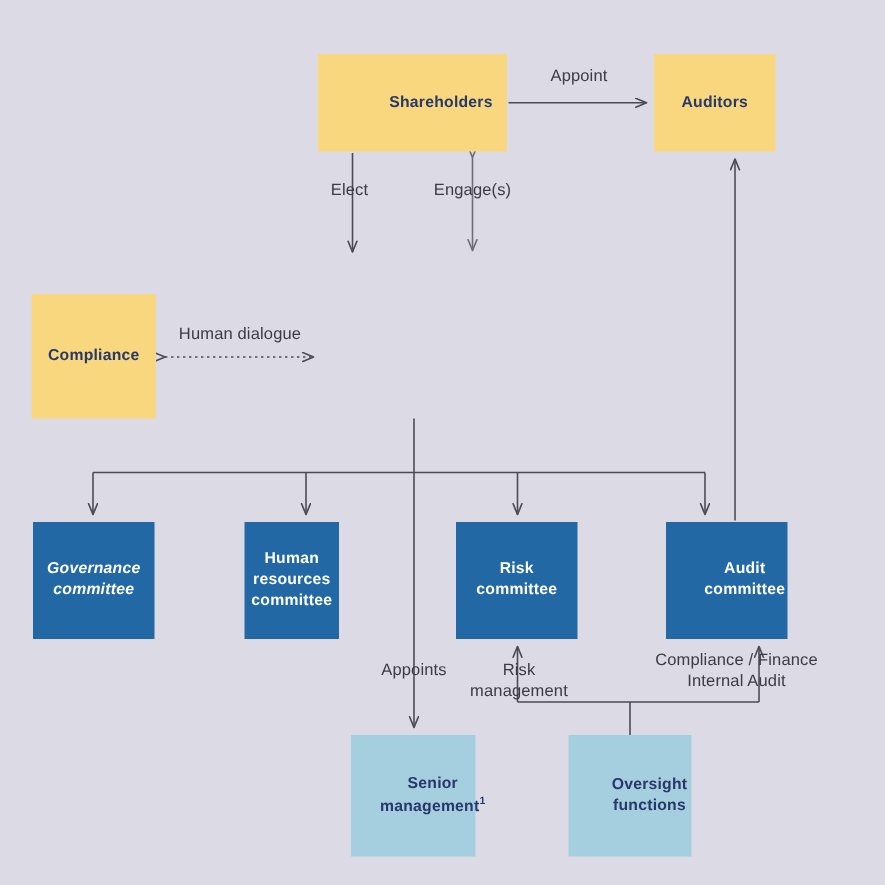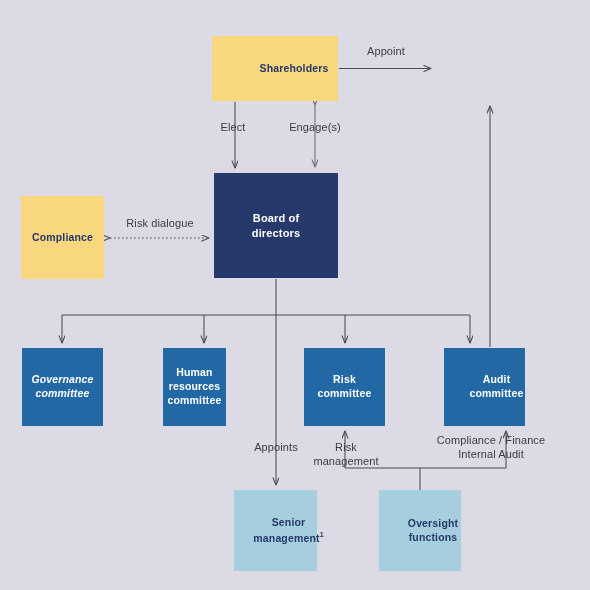--- a/index.html
+++ b/index.html
@@ -100,29 +100,28 @@
 
       <line x1="420" y1="468" x2="506" y2="468"></line>
       <line x1="506" y1="468" x2="506" y2="431" marker-end="url(#ah)"></line>
     </g>
   </svg>
 
   <div class="node node-yellow" style="left:212px; top:36px; width:126px; height:65px;padding-left:40px;">
     <span>Shareholders</span>
   </div>
 
+  <div class="node node-yellow" style="left:436px; top:36px; width:81px; height:65px;">
+    <span>Auditors</span>
+  </div>
 
   <div class="node node-yellow" style="left:21px; top:196px; width:83px; height:83px;">
     <span>Compliance</span>
   </div>
 
-  <div class="node node-navy" style="left:214px; top:173px; width:124px; height:105px; font-size:11px;">
-    <span style="white-space:pre-line;">Board of
-directors</span>
-  </div>
 
   <div class="node node-blue" style="left:22px; top:348px; width:81px; height:78px;">
     <span style="white-space:pre-line;font-style:italic;">Governance
 committee</span>
   </div>
 
   <div class="node node-blue" style="left:163px; top:348px; width:63px; height:78px;">
     <span style="white-space:pre-line;">Human
 resources
 committee</span>
@@ -147,21 +146,21 @@
     <span style="white-space:pre-line;">Oversight
 functions</span>
   </div>
 
   <div class="edge-label" style="left:344px; top:44px; width:84px;">Appoint</div>
 
   <div class="edge-label" style="left:212px; top:120px; width:42px;">Elect</div>
 
   <div class="edge-label" style="left:280px; top:120px; width:70px;">Engage(s)</div>
 
-  <div class="edge-label" style="left:112px; top:216px; width:96px;">Risk dialogue</div>
+  <div class="edge-label" style="left:112px; top:216px; width:96px;">Human dialogue</div>
 
   <div class="edge-label" style="left:244px; top:440px; width:64px;">Appoints</div>
 
   <div class="edge-label" style="left:306px; top:440px; width:80px;">Risk
 management</div>
 
   <div class="edge-label" style="left:432px; top:433px; width:118px;">Compliance / Finance
 Internal Audit</div>
 
 </div>

